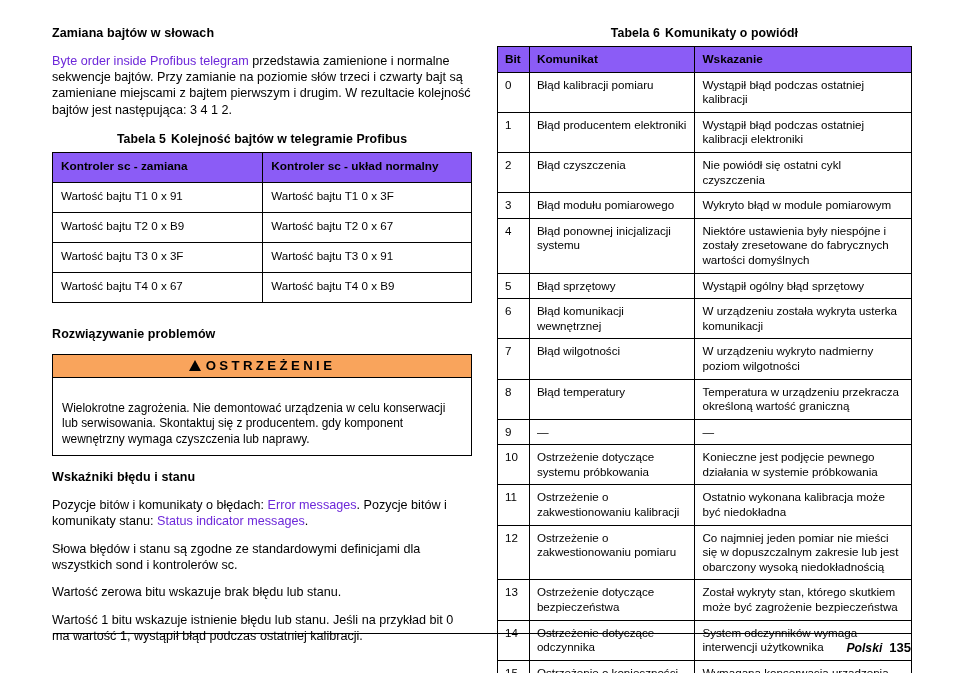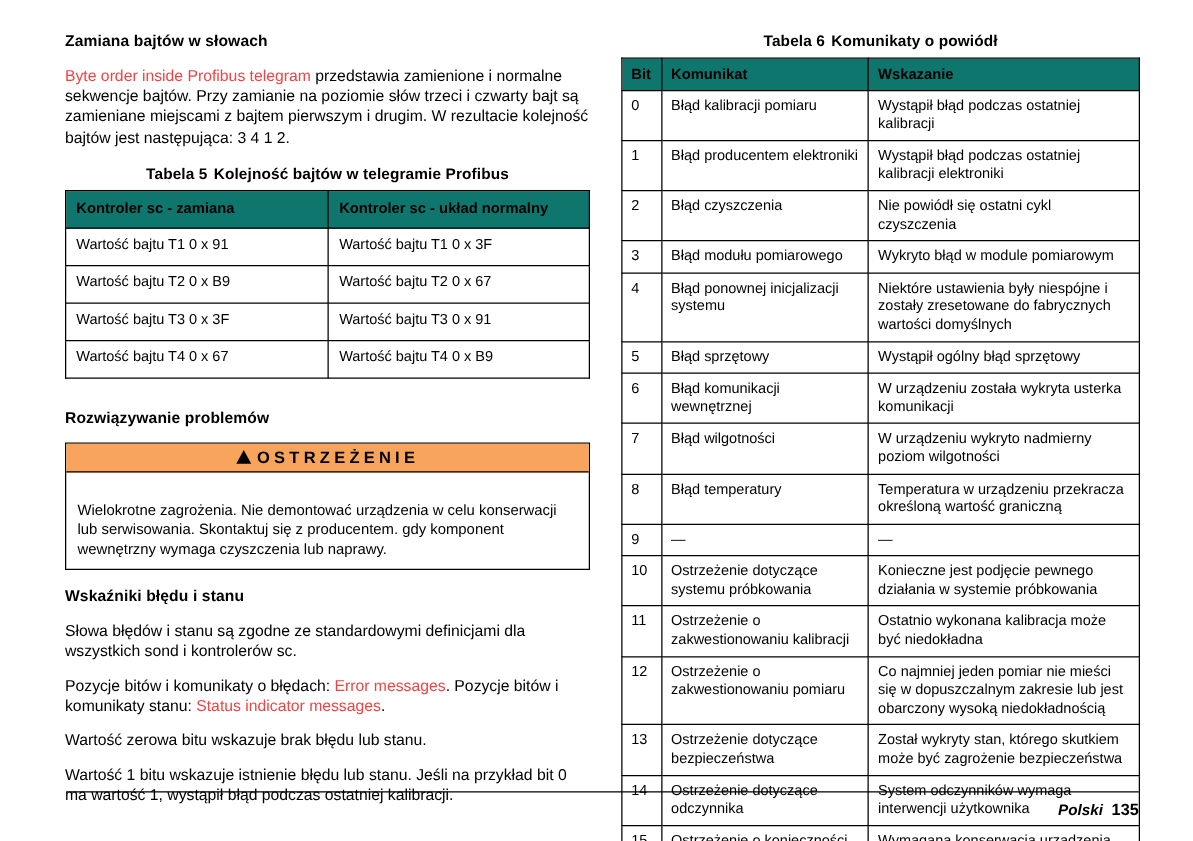--- a/index.html
+++ b/index.html
@@ -37,21 +37,21 @@
   }
   h2.section-heading.spaced { margin-top: 24px; }
 
   p.body-text {
     font-size: 12.6px;
     line-height: 16.4px;
     margin: 0 0 11px 0;
     text-align: left;
   }
   a.xref, .xref {
-    color: #ef4444;
+    color: #6d28d9;
     text-decoration: none;
   }
 
   .table-caption {
     font-size: 12.3px;
     font-weight: bold;
     text-align: center;
     margin: 14px 0 6px 0;
     letter-spacing: 0.1px;
   }
@@ -66,21 +66,21 @@
   table.doc-table td {
     border: 1px solid #000000;
     padding: 6px 8px 6px 8px;
     font-size: 11.6px;
     line-height: 14.6px;
     vertical-align: top;
     text-align: left;
     word-wrap: break-word;
   }
   table.doc-table th {
-    background: #0f766e;
+    background: #8b5cf6;
     font-weight: bold;
     font-size: 11.8px;
   }
 
   
   #table5 { margin-top: 0; }
   #table5 col.c1 { width: 50.2%; }
   #table5 col.c2 { width: 49.8%; }
   #table5 td, #table5 th { height: 17px; }
 
@@ -203,23 +203,23 @@
     <div class="admonition">
       <div class="admonition-bar">
         <span class="warn-triangle"></span>
         <span class="admonition-title">OSTRZEŻENIE</span>
       </div>
       <div class="admonition-body">Wielokrotne zagrożenia. Nie demontować urządzenia w celu konserwacji lub serwisowania. Skontaktuj się z producentem. gdy komponent wewnętrzny wymaga czyszczenia lub naprawy.</div>
     </div>
 
     <h2 class="section-heading">Wskaźniki błędu i stanu</h2>
 
+    <p class="body-text"><span>Pozycje bitów i komunikaty o błędach: </span><span class="xref">Error messages</span><span>. Pozycje bitów i komunikaty stanu: </span><span class="xref">Status indicator messages</span><span>.</span></p>
+
     <p class="body-text">Słowa błędów i stanu są zgodne ze standardowymi definicjami dla wszystkich sond i kontrolerów sc.</p>
-
-    <p class="body-text"><span>Pozycje bitów i komunikaty o błędach: </span><span class="xref">Error messages</span><span>. Pozycje bitów i komunikaty stanu: </span><span class="xref">Status indicator messages</span><span>.</span></p>
 
     <p class="body-text">Wartość zerowa bitu wskazuje brak błędu lub stanu.</p>
 
     <p class="body-text">Wartość 1 bitu wskazuje istnienie błędu lub stanu. Jeśli na przykład bit 0 ma wartość 1, wystąpił błąd podczas ostatniej kalibracji.</p>
   </div>
 
   <div class="col col-right">
 
     <div class="table-caption" style="margin-top:0;"><span>Tabela 6</span><span class="cap-gap"></span><span>Komunikaty o powiódł</span></div>
 

